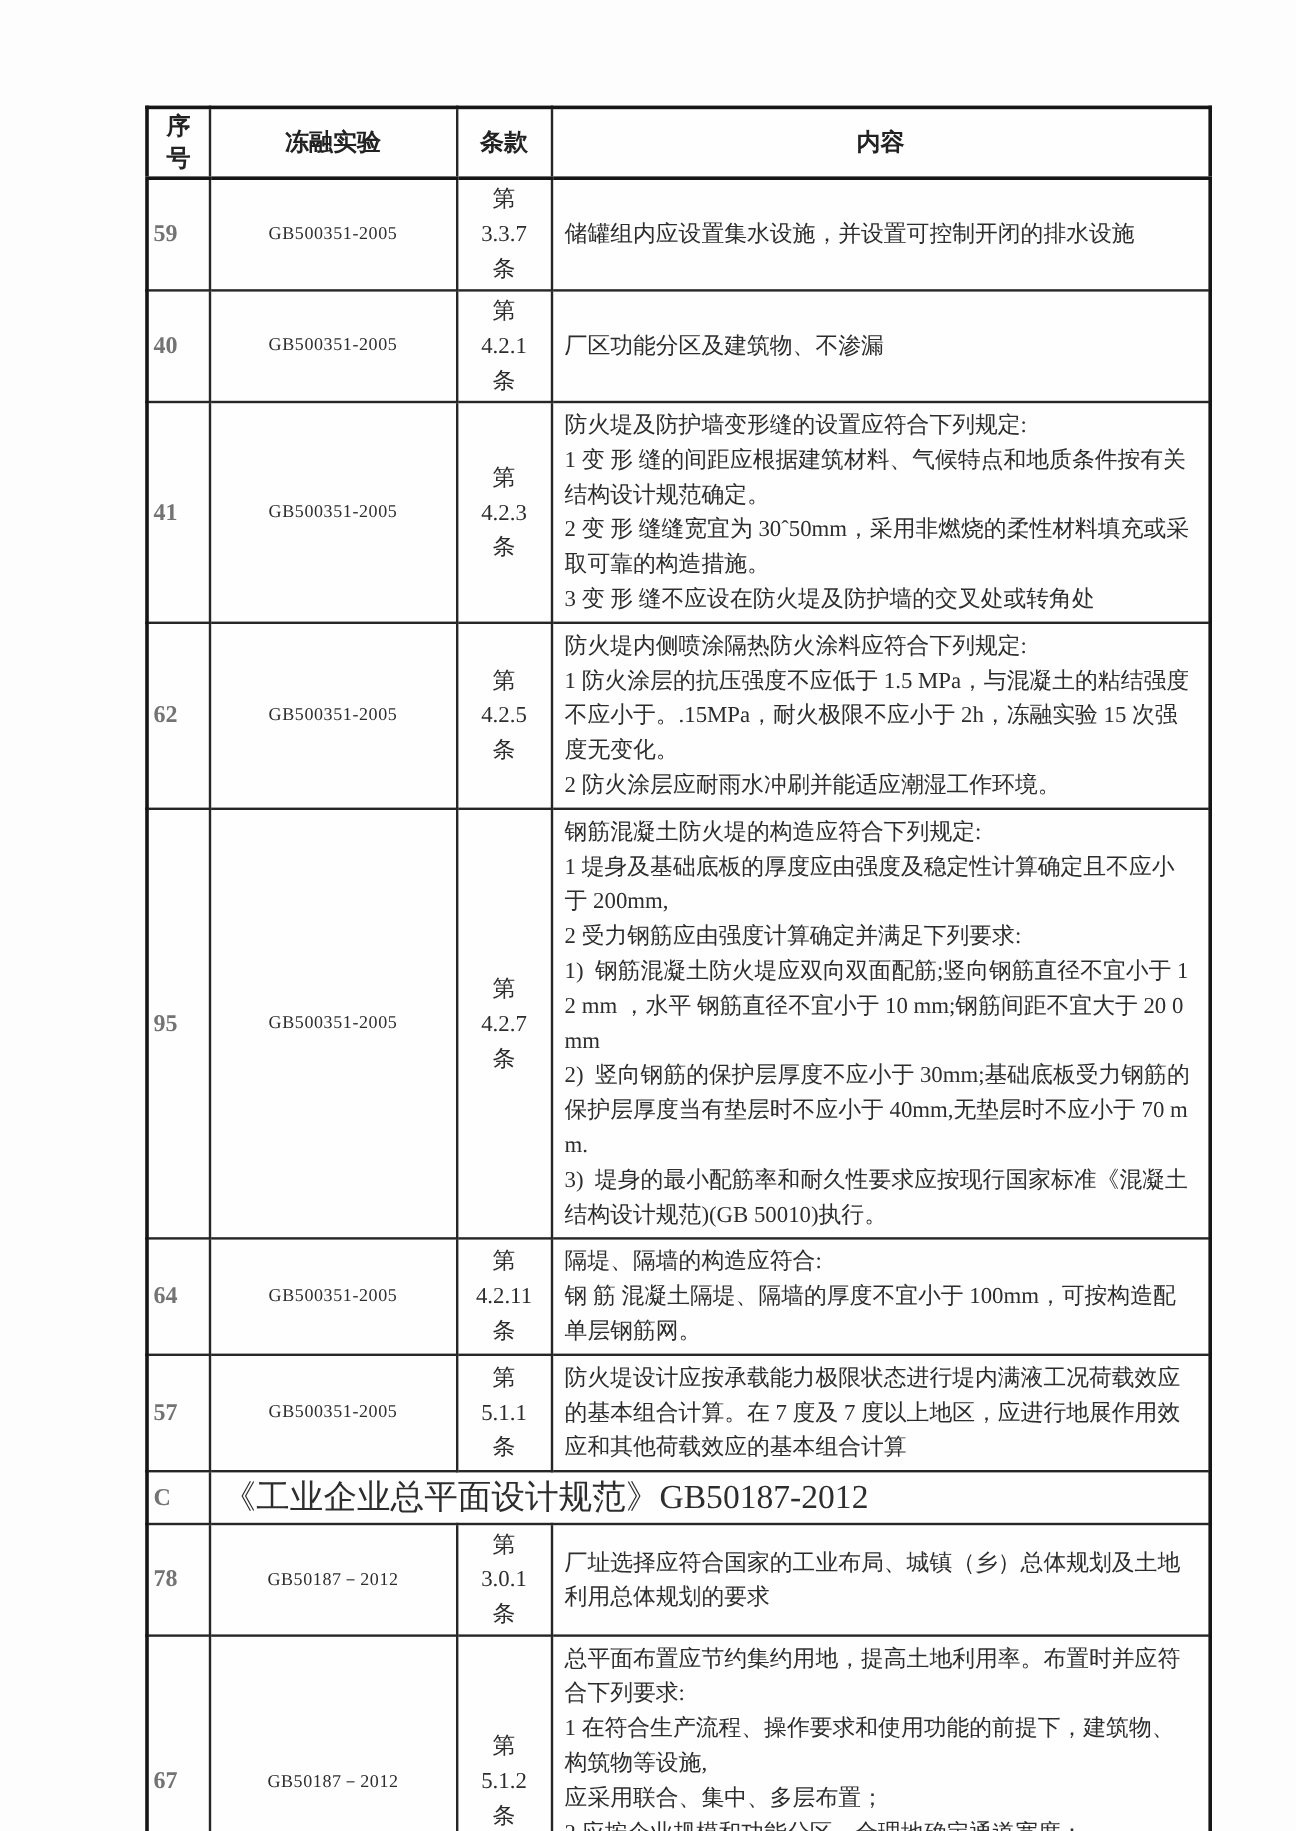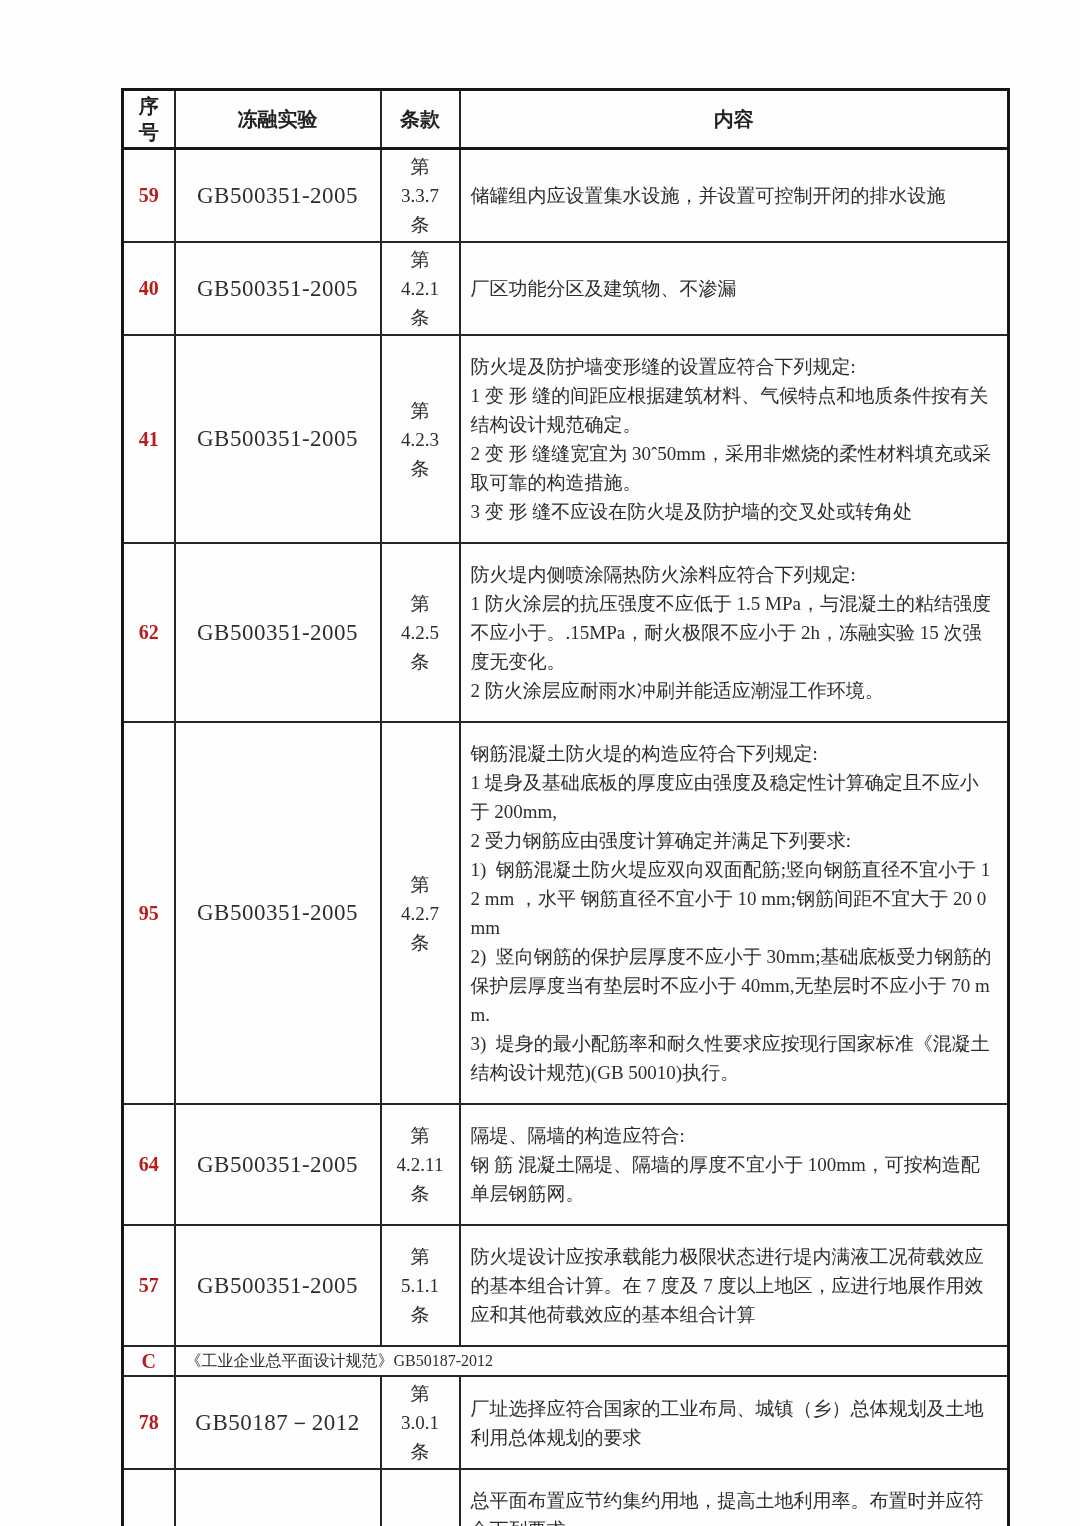--- a/index.html
+++ b/index.html
@@ -30,36 +30,36 @@
     overflow: hidden;
   }
   .doc-table thead tr { height: 57px; }
   .doc-table thead th {
     font-size: 20px; font-weight: bold; text-align: center;
     white-space: pre-line; line-height: 26px;
     border-bottom: 3px solid #161616;
     color: #222;
   }
   td.no-cell {
-    text-align: center; font-weight: bold; font-size: 20px; color: #b91c1c; border-radius: 23px;
+    text-align: left; font-weight: bold; font-size: 20px; color: #737373; border-radius: 23px;
   }
   td.name-cell {
-    text-align: center; font-size: 23px; letter-spacing: 0.5px;
+    text-align: center; font-size: 15px; letter-spacing: 0.5px;
   }
   td.clause-cell {
     text-align: center; font-size: 19px; line-height: 29px;
     white-space: pre-line;
   }
   td.content-cell {
     text-align: left; font-size: 19px; line-height: 29px;
     white-space: pre-wrap; word-break: break-all;
-    padding: 16px 10px;
+    padding: 4px 10px;
   }
   td.section-cell {
-    text-align: left; font-size: 16px; padding: 2px 10px;
+    text-align: left; font-size: 28px; padding: 2px 10px;
     white-space: nowrap;
   }
   tr.rh59 { height: 84px; }
   tr.rh60 { height: 78px; }
   tr.rh61 { height: 167px; }
   tr.rh62 { height: 133px; }
   tr.rh63 { height: 303px; }
   tr.rh64 { height: 85px; }
   tr.rh65 { height: 85px; }
   tr.rhC  { height: 30px; }

